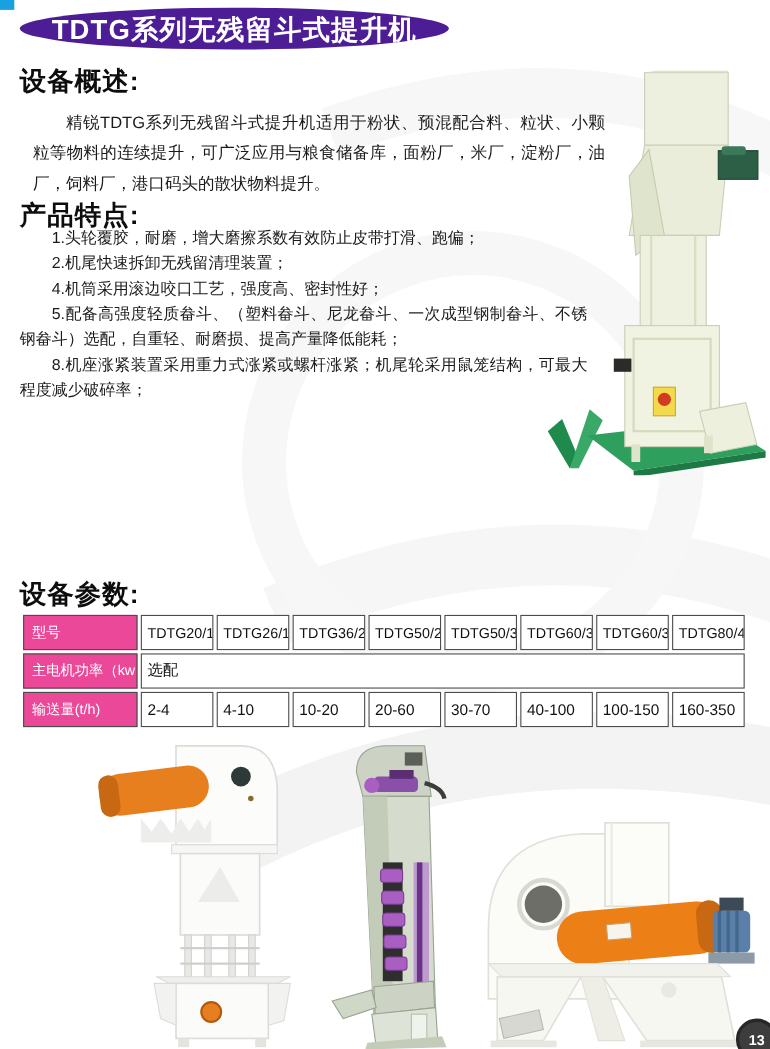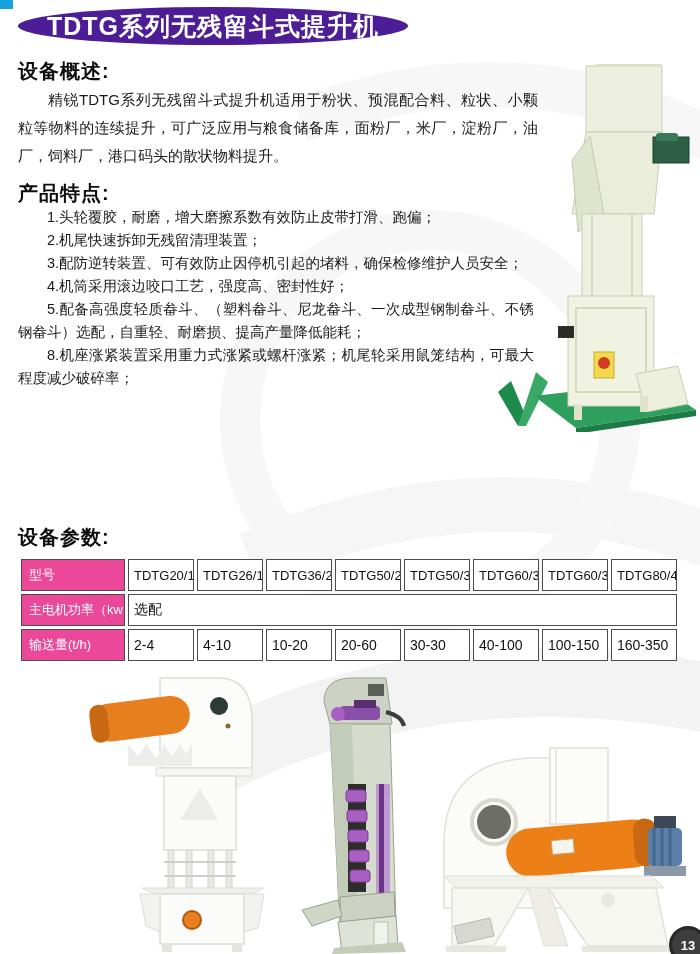--- a/index.html
+++ b/index.html
@@ -5,26 +5,26 @@
   html,body{margin:0;padding:0;background:#ffffff;}
   body{width:700px;height:954px;position:relative;overflow:hidden;
        font-family:"Liberation Sans", sans-serif;color:#1a1a1a;}
   .abs{position:absolute;}
   
   .corner-chip{left:0;top:0;width:13px;height:9px;background:#18a0e0;}
   .title-banner{left:18px;top:7px;width:390px;height:38px;background:#4c1d95;
        border-radius:50%;display:flex;align-items:center;justify-content:center;}
   .title-banner span{color:#ffffff;font-size:25px;font-weight:bold;letter-spacing:1px;white-space:nowrap;}
   
-  h2{margin:0;font-size:20px;font-weight:bold;color:#0d0d0d;letter-spacing:1px;}
+  h2{margin:0;font-size:24px;font-weight:bold;color:#0d0d0d;letter-spacing:1px;}
   .h-overview{left:18px;top:58px;}
   .h-features{left:18px;top:180px;}
   .h-params{left:18px;top:524px;}
   .para{left:18px;top:86px;width:520px;font-size:15px;line-height:28px;
-        text-indent:2em;margin:0;text-align:justify;}
+        text-indent:2em;margin:12px;text-align:justify;}
   .features{left:18px;top:206px;width:516px;}
   .features p{margin:0;font-size:14.5px;line-height:23px;text-indent:2em;text-align:justify;}
   
   .param-table{left:18px;top:556px;border-collapse:separate;border-spacing:3px;
         table-layout:fixed;width:662px;}
   .param-table td{border:1px solid #4c4c4c;height:30px;background:#ffffff;
         font-size:14px;color:#111;padding:0 0 0 5px;vertical-align:middle;white-space:nowrap;overflow:hidden;}
   .param-table td.lbl{background:#ec4899;color:#ffffff;font-size:13px;padding-left:7px;}
   .param-table col.c0{width:104px;}
   
@@ -77,21 +77,20 @@
   <rect x="112" y="332" width="8" height="16" fill="#dfe3ca"></rect>
 </svg>
 
 <h2 class="abs h-overview layer">设备概述:</h2>
 <p class="abs para layer">精锐TDTG系列无残留斗式提升机适用于粉状、预混配合料、粒状、小颗粒等物料的连续提升，可广泛应用与粮食储备库，面粉厂，米厂，淀粉厂，油厂，饲料厂，港口码头的散状物料提升。</p>
 
 <h2 class="abs h-features layer">产品特点:</h2>
 <div class="abs features layer">
   <p>1.头轮覆胶，耐磨，增大磨擦系数有效防止皮带打滑、跑偏；</p>
   <p>2.机尾快速拆卸无残留清理装置；</p>
-  <p>3.配防逆转装置、可有效防止因停机引起的堵料，确保检修维护人员安全；</p>
   <p>4.机筒采用滚边咬口工艺，强度高、密封性好；</p>
   <p>5.配备高强度轻质畚斗、（塑料畚斗、尼龙畚斗、一次成型钢制畚斗、不锈钢畚斗）选配，自重轻、耐磨损、提高产量降低能耗；</p>
   <p>8.机座涨紧装置采用重力式涨紧或螺杆涨紧；机尾轮采用鼠笼结构，可最大程度减少破碎率；</p>
 </div>
 
 <h2 class="abs h-params layer">设备参数:</h2>
 
 <table class="abs param-table layer">
   <colgroup>
     <col class="c0">
@@ -119,21 +118,21 @@
   <tr>
     <td class="lbl">主电机功率（kw）</td>
     <td colspan="8">选配</td>
   </tr>
   <tr>
     <td class="lbl">输送量(t/h)</td>
     <td>2-4</td>
     <td>4-10</td>
     <td>10-20</td>
     <td>20-60</td>
-    <td>30-30</td>
+    <td>30-70</td>
     <td>40-100</td>
     <td>100-150</td>
     <td>160-350</td>
   </tr>
 </tbody>
   </table>
 
 <svg class="abs photo" style="left:68px;top:670px;" width="206" height="284" viewBox="0 0 206 284">
   <path d="M92,8 H150 Q182,8 184,46 V98 H92 Z" fill="#fcfcfb" stroke="#dcdcd8" stroke-width="1.5"></path>
   <circle cx="151" cy="36" r="9" fill="#2e3a38"></circle>

